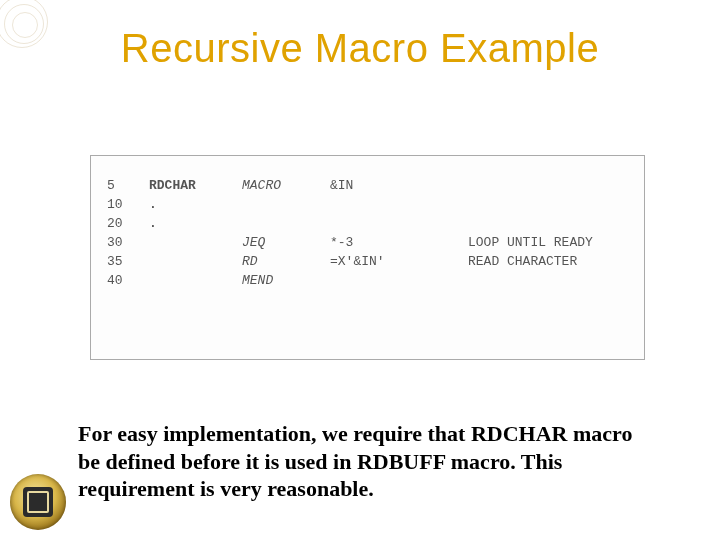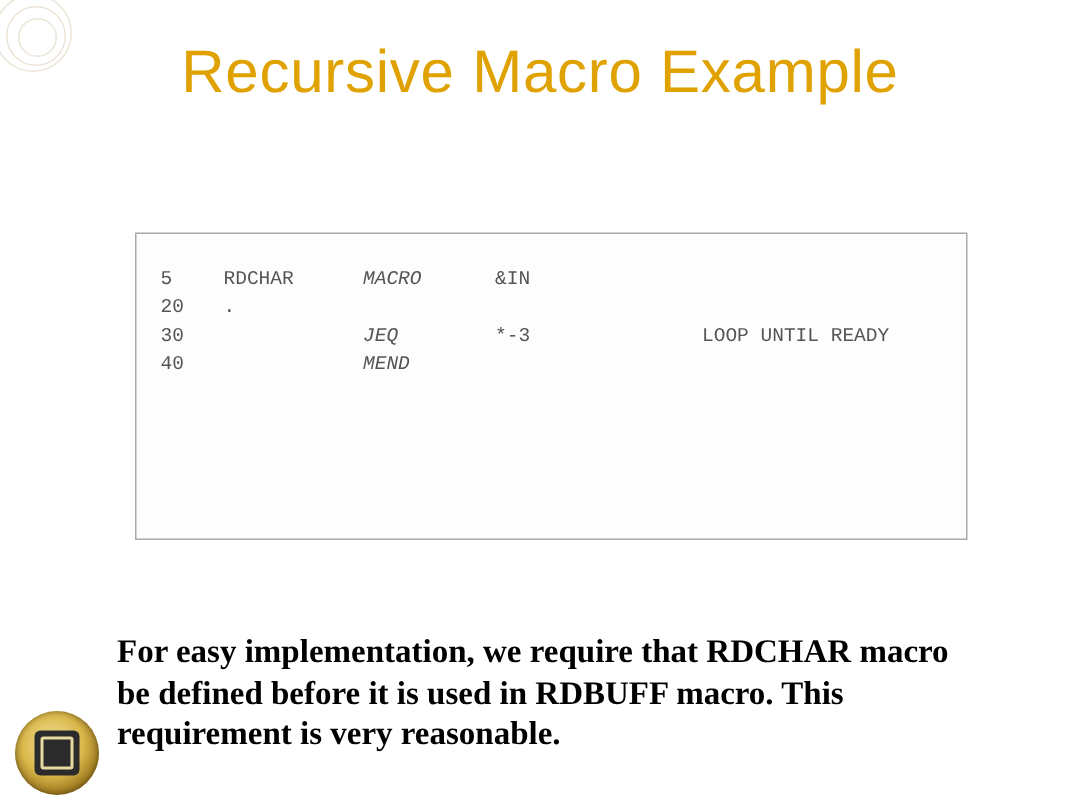--- a/index.html
+++ b/index.html
@@ -66,21 +66,21 @@
     font-family: "Courier New", Courier, monospace;
     font-size: 13px;
     color: #555;
   }
   .code-table td {
     padding: 2px 4px;
     white-space: nowrap;
     vertical-align: top;
   }
   .col-ln   { width: 34px; }
-  .col-lbl  { width: 85px; }
+  .col-lbl  { width: 85px; font-weight: bold; }
   .col-op   { width: 80px; font-style: italic; }
   .col-arg  { width: 130px; }
   .col-cmt  { }
 
   .caption {
     position: absolute;
     top: 420px;
     left: 78px;
     width: 580px;
     font-size: 22px;
@@ -134,32 +134,46 @@
     <table class="code-table">
       <tbody>
         <tr>
           <td class="col-ln">5</td>
           <td class="col-lbl">RDCHAR</td>
           <td class="col-op">MACRO</td>
           <td class="col-arg">&amp;IN</td>
           <td class="col-cmt"></td>
         </tr>
         <tr>
+          <td class="col-ln">10</td>
+          <td class="col-lbl">.</td>
+          <td class="col-op"></td>
+          <td class="col-arg"></td>
+          <td class="col-cmt"></td>
+        </tr>
+        <tr>
           <td class="col-ln">20</td>
           <td class="col-lbl">.</td>
           <td class="col-op"></td>
           <td class="col-arg"></td>
           <td class="col-cmt"></td>
         </tr>
         <tr>
           <td class="col-ln">30</td>
           <td class="col-lbl"></td>
           <td class="col-op">JEQ</td>
           <td class="col-arg">*-3</td>
           <td class="col-cmt">LOOP UNTIL READY</td>
+        </tr>
+        <tr>
+          <td class="col-ln">35</td>
+          <td class="col-lbl"></td>
+          <td class="col-op">RD</td>
+          <td class="col-arg">=X'&amp;IN'</td>
+          <td class="col-cmt">READ CHARACTER</td>
         </tr>
         <tr>
           <td class="col-ln">40</td>
           <td class="col-lbl"></td>
           <td class="col-op">MEND</td>
           <td class="col-arg"></td>
           <td class="col-cmt"></td>
         </tr>
       </tbody>
     </table>

